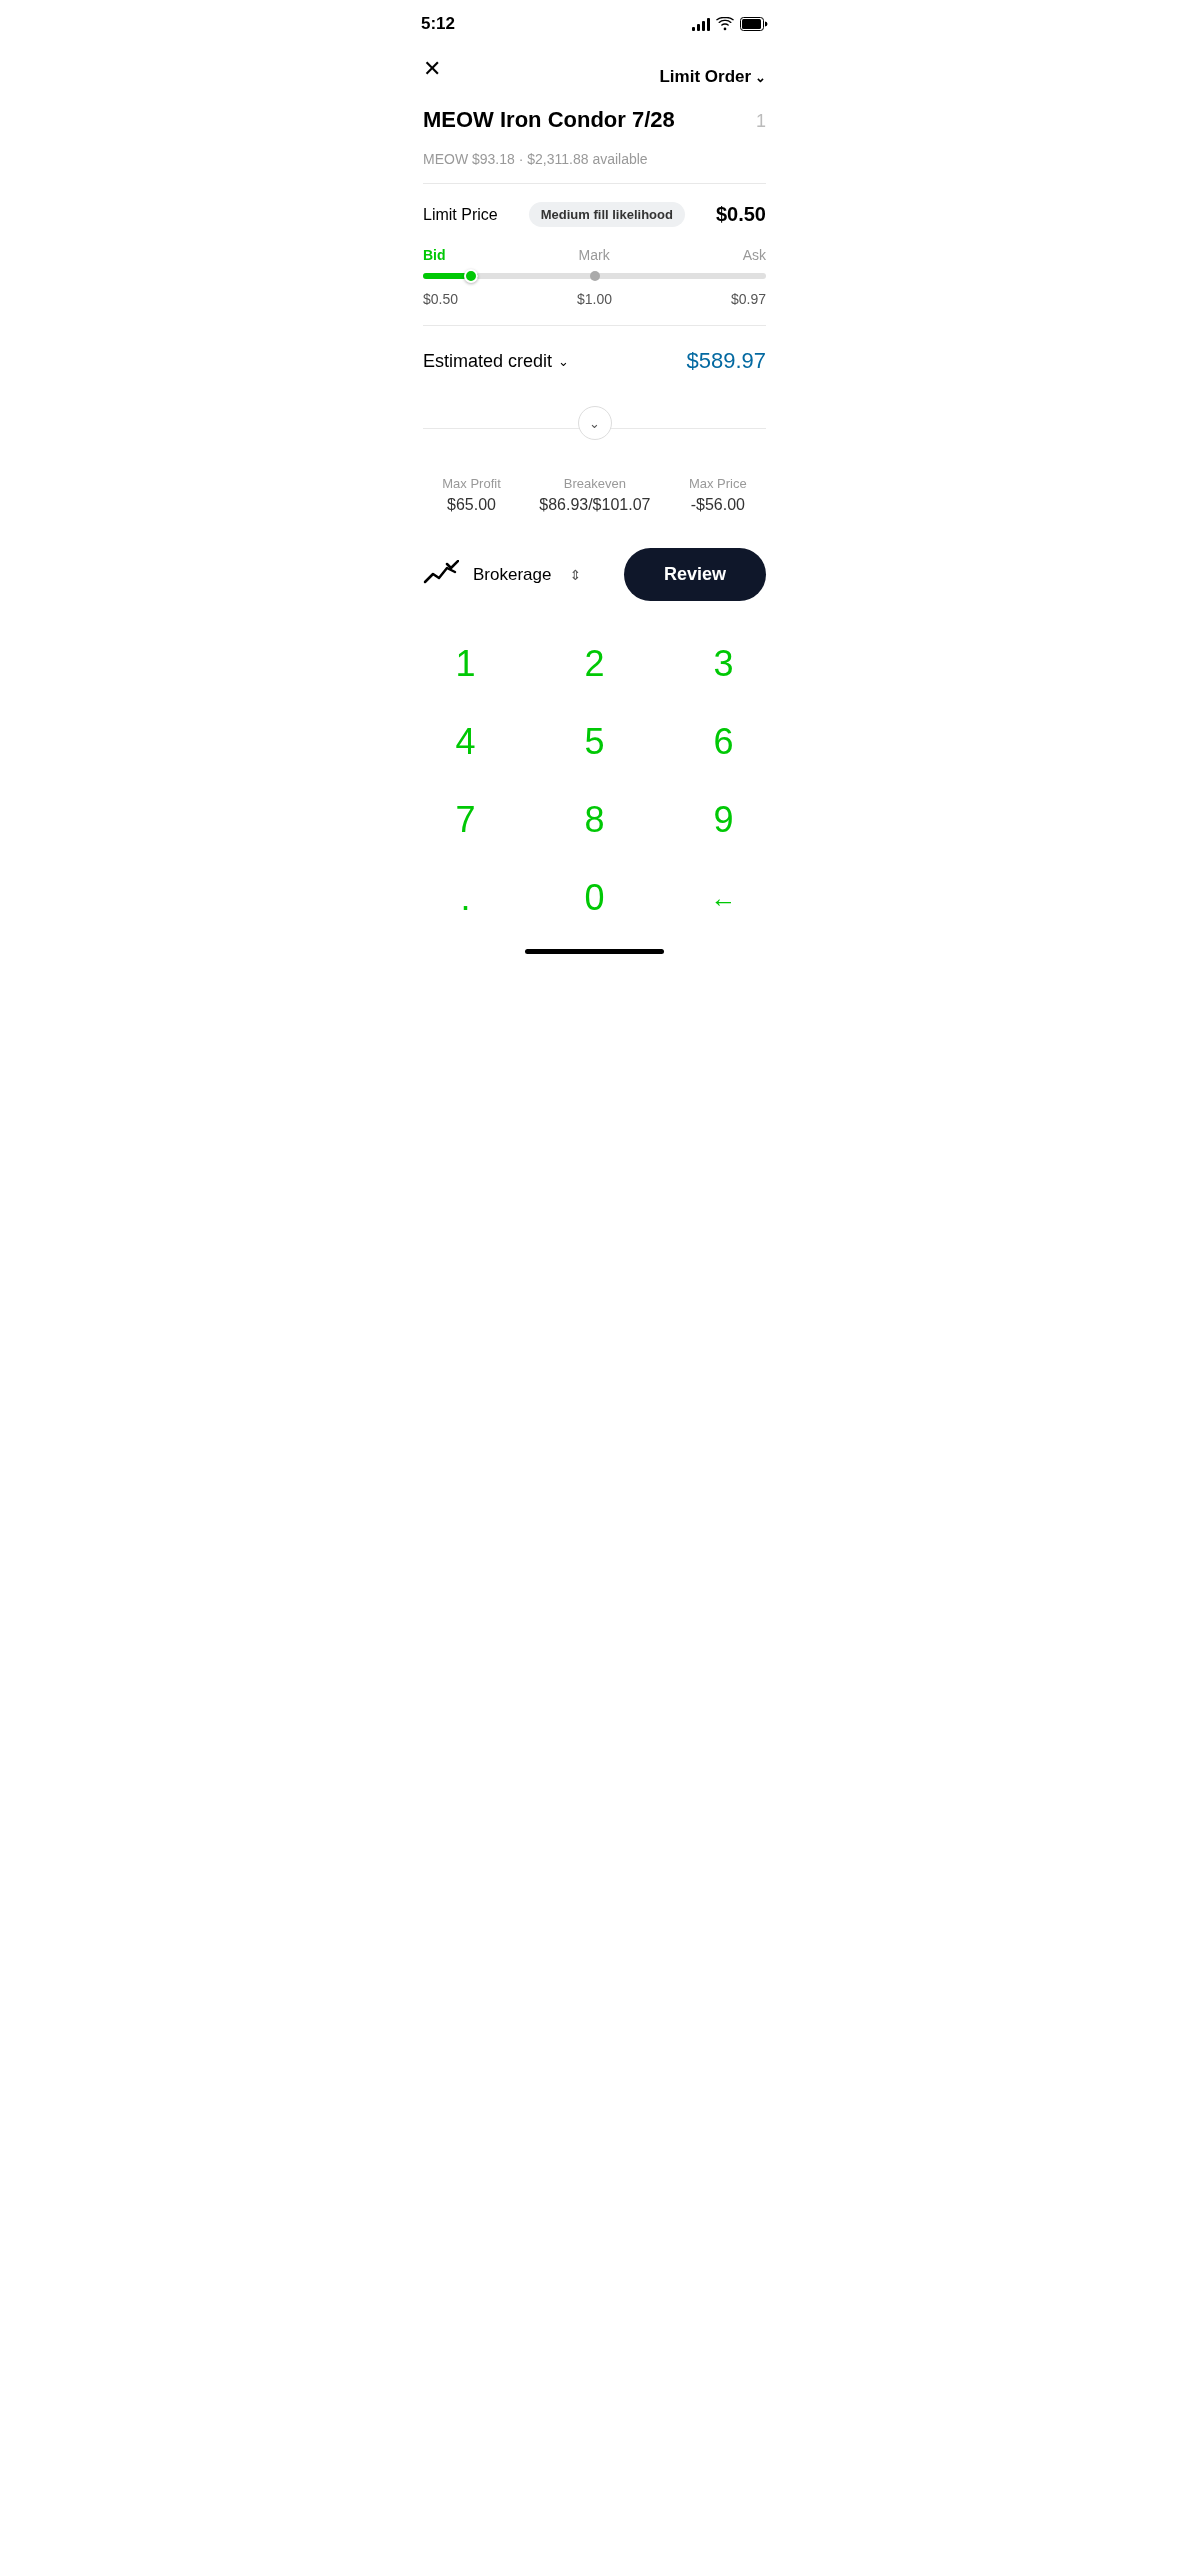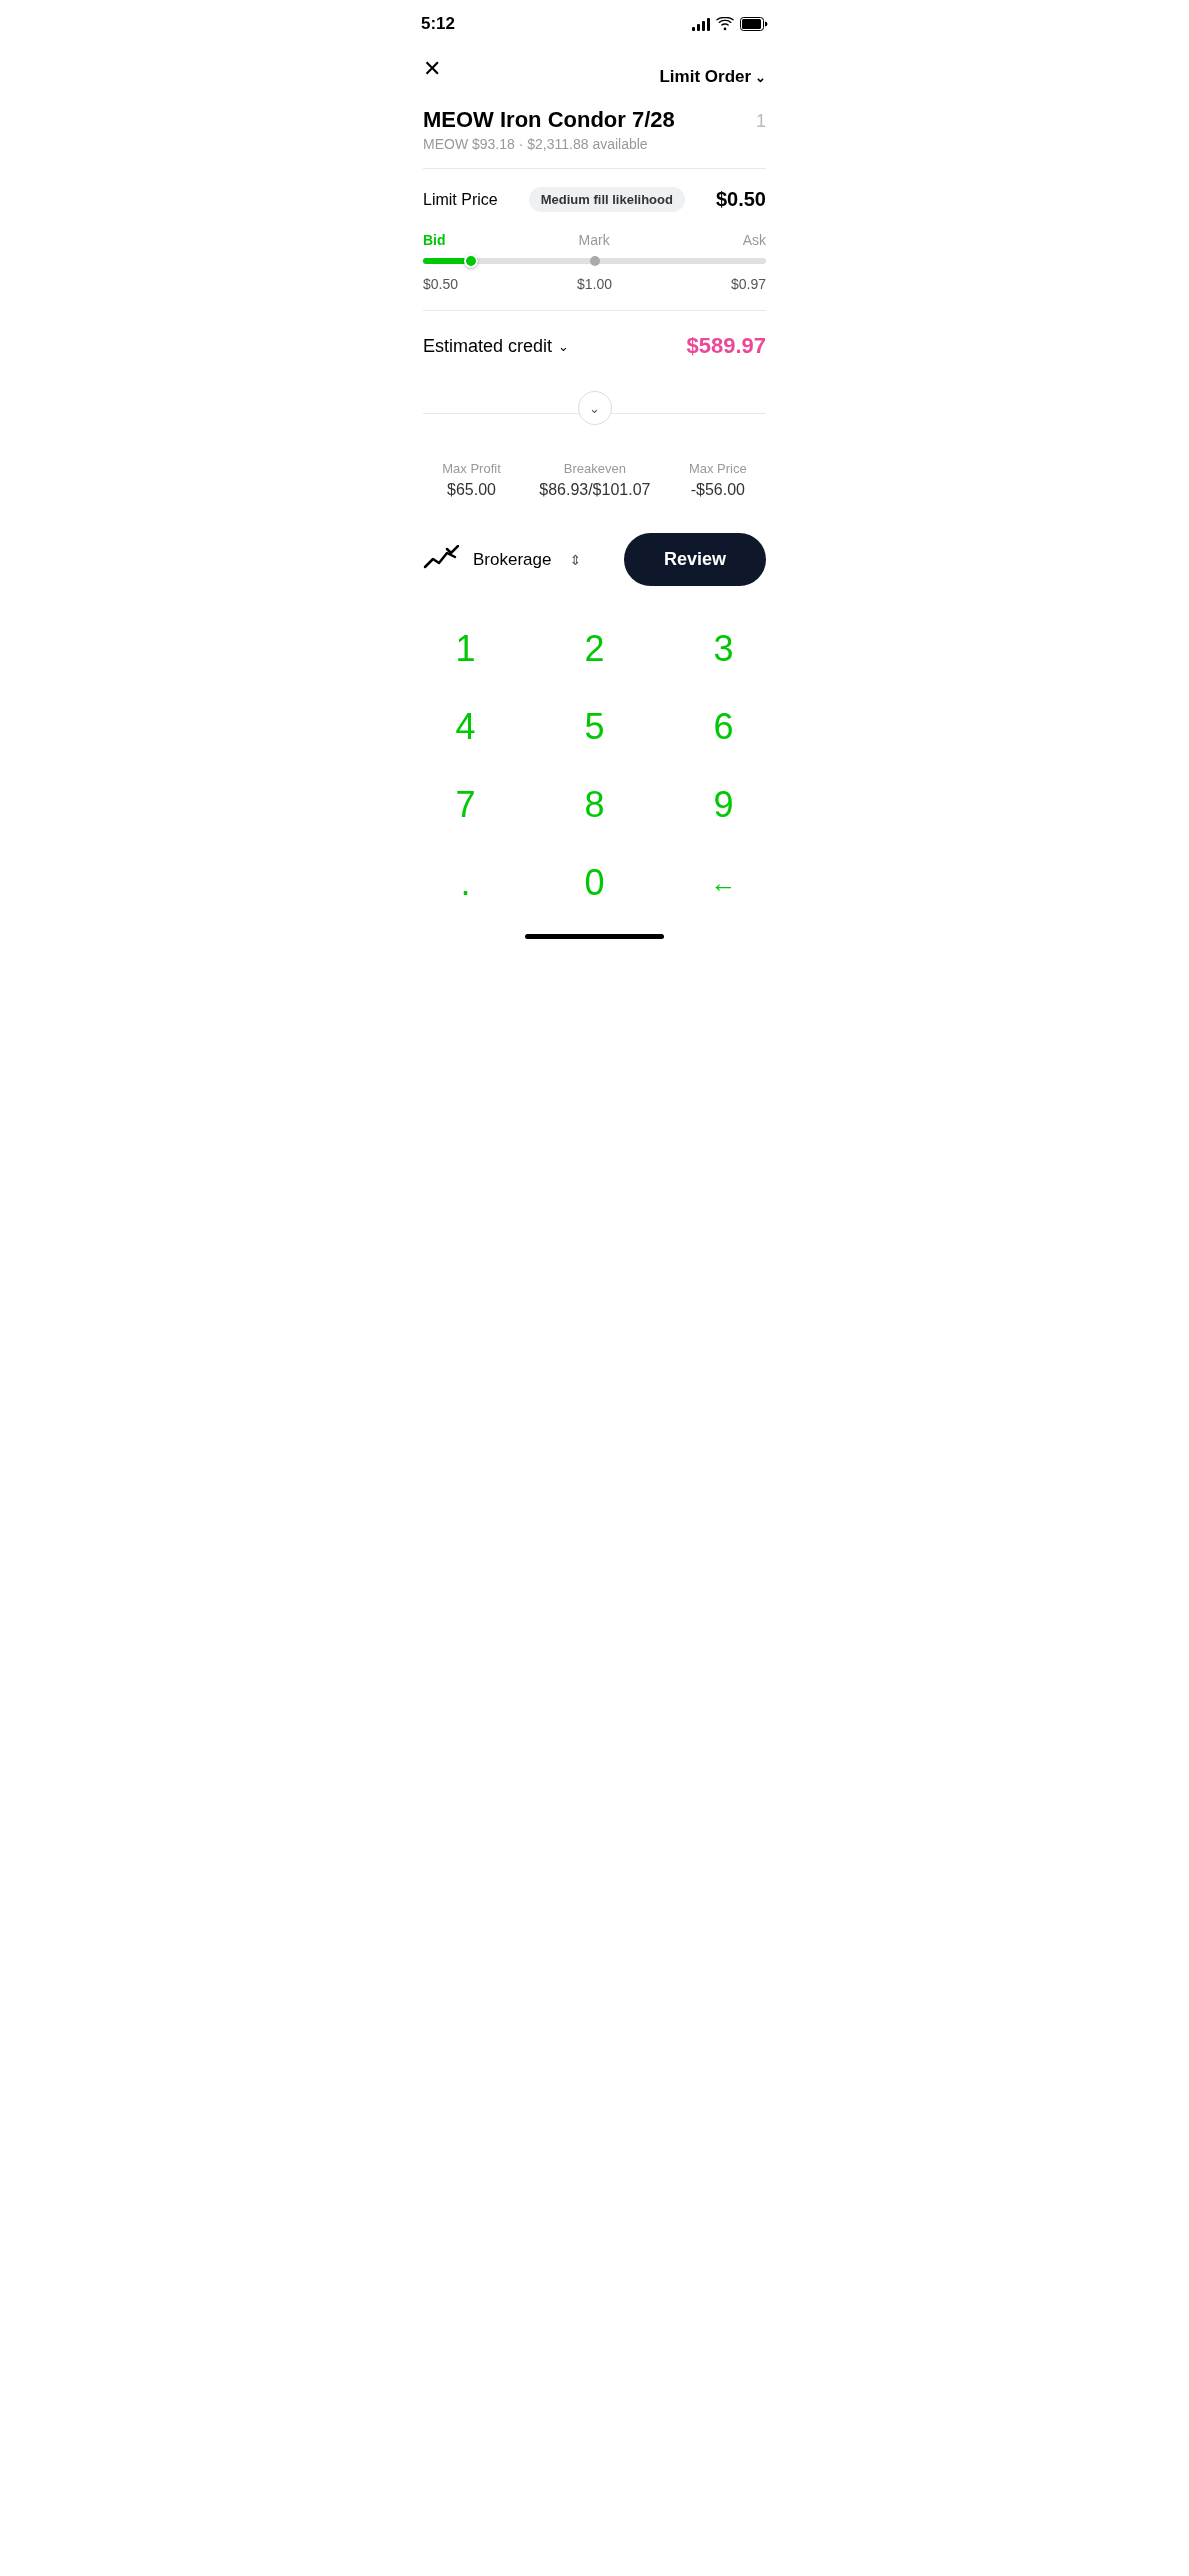--- a/index.html
+++ b/index.html
@@ -70,21 +70,21 @@
     }
     .title-left {}
     .strategy-title {
       font-size: 22px;
       font-weight: 600;
       color: #000;
     }
     .strategy-subtitle {
       font-size: 14px;
       color: #999;
-      margin-top: 3px;
+      margin-top: 18px;
     }
     .quantity-badge {
       font-size: 18px;
       color: #bbb;
       font-weight: 400;
       padding-top: 4px;
     }
 
     .divider {
       height: 1px;
@@ -218,22 +218,22 @@
       color: #000;
       font-weight: 400;
       cursor: pointer;
     }
     .estimated-credit-chevron {
       font-size: 13px;
       color: #000;
     }
     .estimated-credit-value {
       font-size: 22px;
-      font-weight: 700;
-      color: #ec4899;
+      font-weight: 400;
+      color: #0369a1;
       margin-left: 12px;
     }
 
     
     .expand-section {
       display: flex;
       justify-content: center;
       align-items: center;
       padding: 10px 0 20px 0;
       position: relative;

